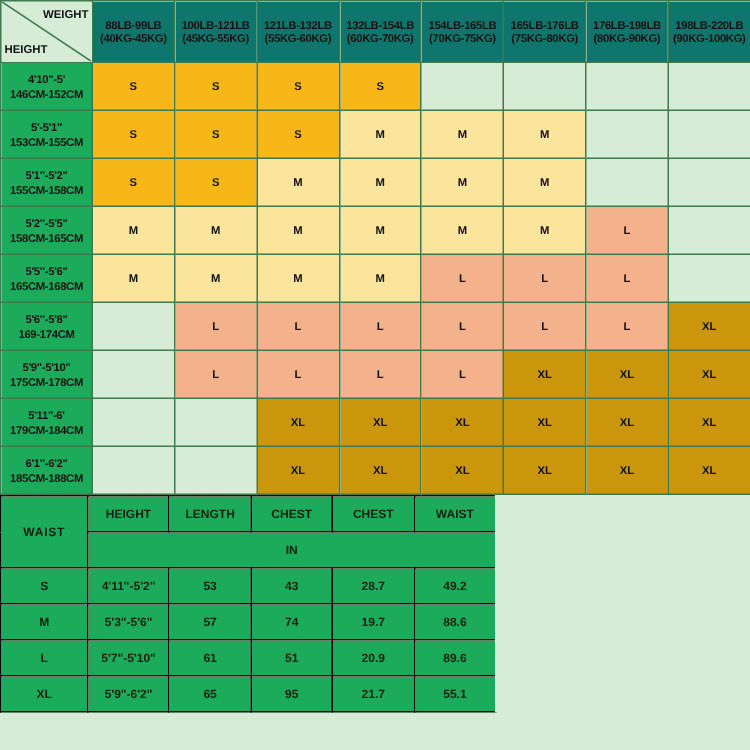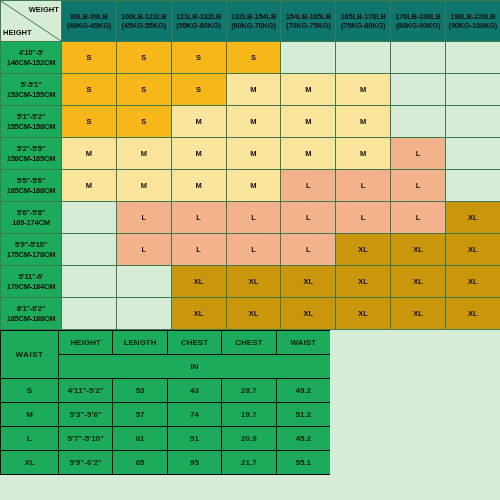--- a/index.html
+++ b/index.html
@@ -364,29 +364,29 @@
             <td>43</td>
             <td>28.7</td>
             <td>49.2</td>
           </tr>
           <tr>
             <td>M</td>
             <td>5'3"-5'6"</td>
             <td>57</td>
             <td>74</td>
             <td>19.7</td>
-            <td>51.2</td>
+            <td>88.6</td>
           </tr>
           <tr>
             <td>L</td>
             <td>5'7"-5'10"</td>
             <td>61</td>
             <td>51</td>
             <td>20.9</td>
-            <td>45.2</td>
+            <td>89.6</td>
           </tr>
           <tr>
             <td>XL</td>
             <td>5'9"-6'2"</td>
             <td>65</td>
             <td>95</td>
             <td>21.7</td>
             <td>55.1</td>
           </tr>
         </tbody>

